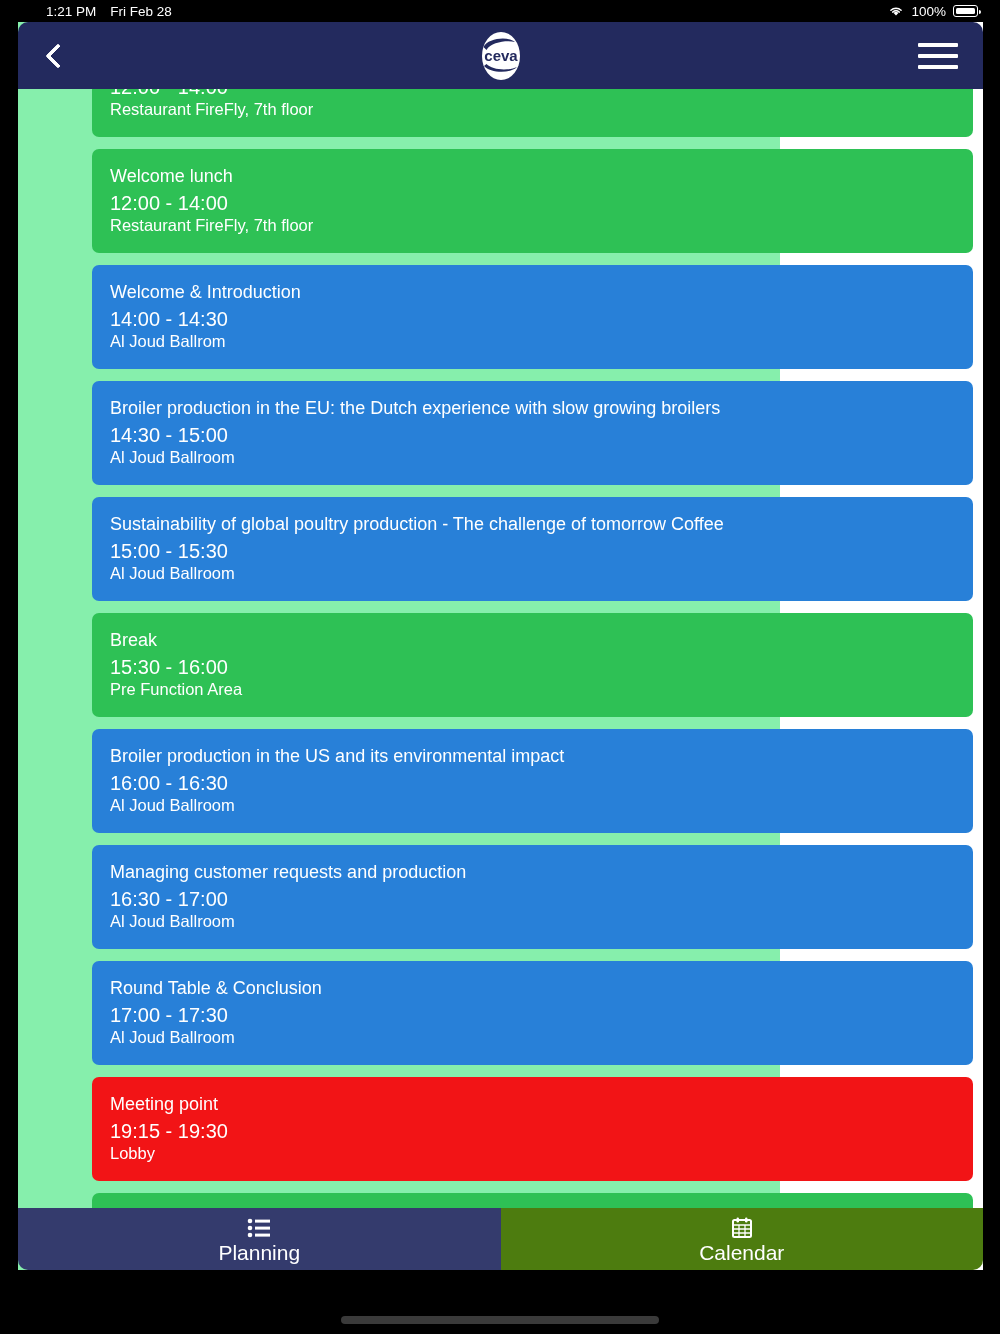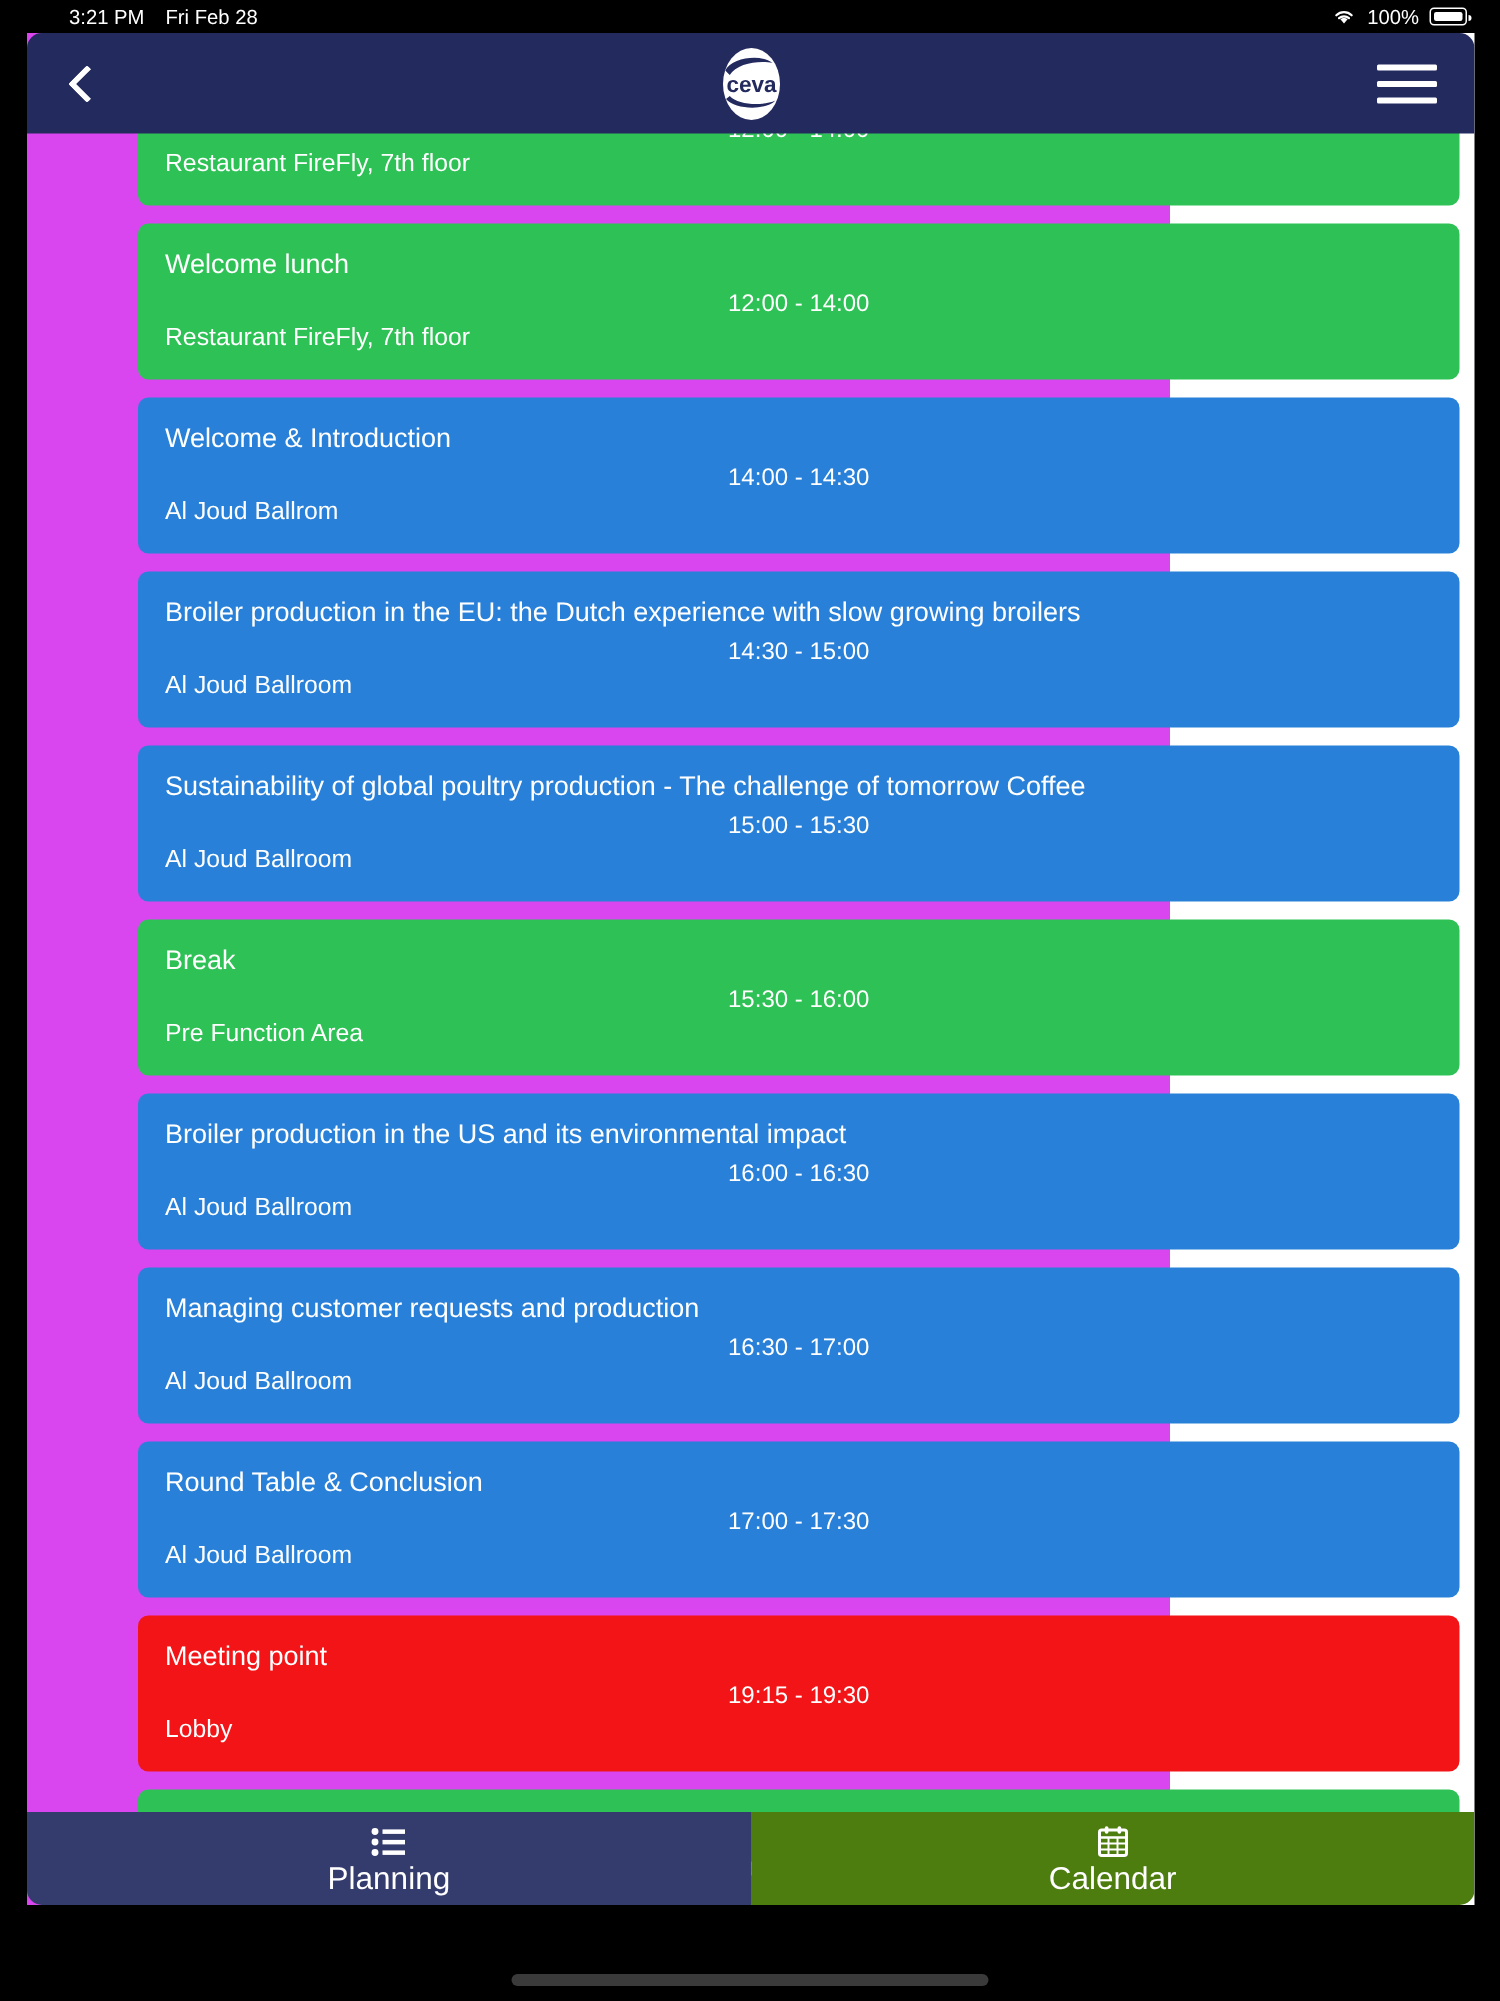--- a/index.html
+++ b/index.html
@@ -117,21 +117,21 @@
     background: #ffffff;
     border-radius: 1px;
   }
 
   
   .list {
     position: absolute;
     top: 0; left: 0;
     width: 762px;
     height: 1248px;
-    background: #d946ef;
+    background: #86efac;
     padding-top: 67px;
   }
   .list-inner {
     position: relative;
     margin-top: -22px;
   }
 
   .day-row {
     display: flex;
     align-items: flex-start;
@@ -169,24 +169,23 @@
   .event-card.blue  { background: #2880d8; }
   .event-card.red   { background: #f21416; }
 
   .ev-title {
     font-size: 18px;
     line-height: 27px;
     margin-bottom: 2px;
     font-weight: normal;
   }
   .ev-time {
-    font-size: 16px;
+    font-size: 20px;
     line-height: 22px;
     font-weight: normal;
-    text-align: center;
   }
   .ev-loc {
     font-size: 16.5px;
     line-height: 22px;
     font-weight: normal;
   }
 
   .clip-top {
     margin-top: -56px;
   }
@@ -228,21 +227,21 @@
     border-radius: 4px;
   }
 </style>
 </head>
 <body>
 
 <div class="screen">
 
   <div class="status-bar">
     <div class="status-left">
-      <span>3:21 PM</span>
+      <span>1:21 PM</span>
       <span>Fri Feb 28</span>
     </div>
     <div class="status-right">
       <span class="wifi-icon">
         <svg width="16" height="12" viewBox="0 0 16 12">
           <path d="M8 10.6 L5.6 7.9 a3.6 3.6 0 0 1 4.8 0 Z" fill="#fff"></path>
           <path d="M2.9 5.2 a7.4 7.4 0 0 1 10.2 0" stroke="#fff" stroke-width="1.5" fill="none" stroke-linecap="round"></path>
           <path d="M4.7 7.1 a5 5 0 0 1 6.6 0" stroke="#fff" stroke-width="1.5" fill="none" stroke-linecap="round"></path>
         </svg>
       </span>

